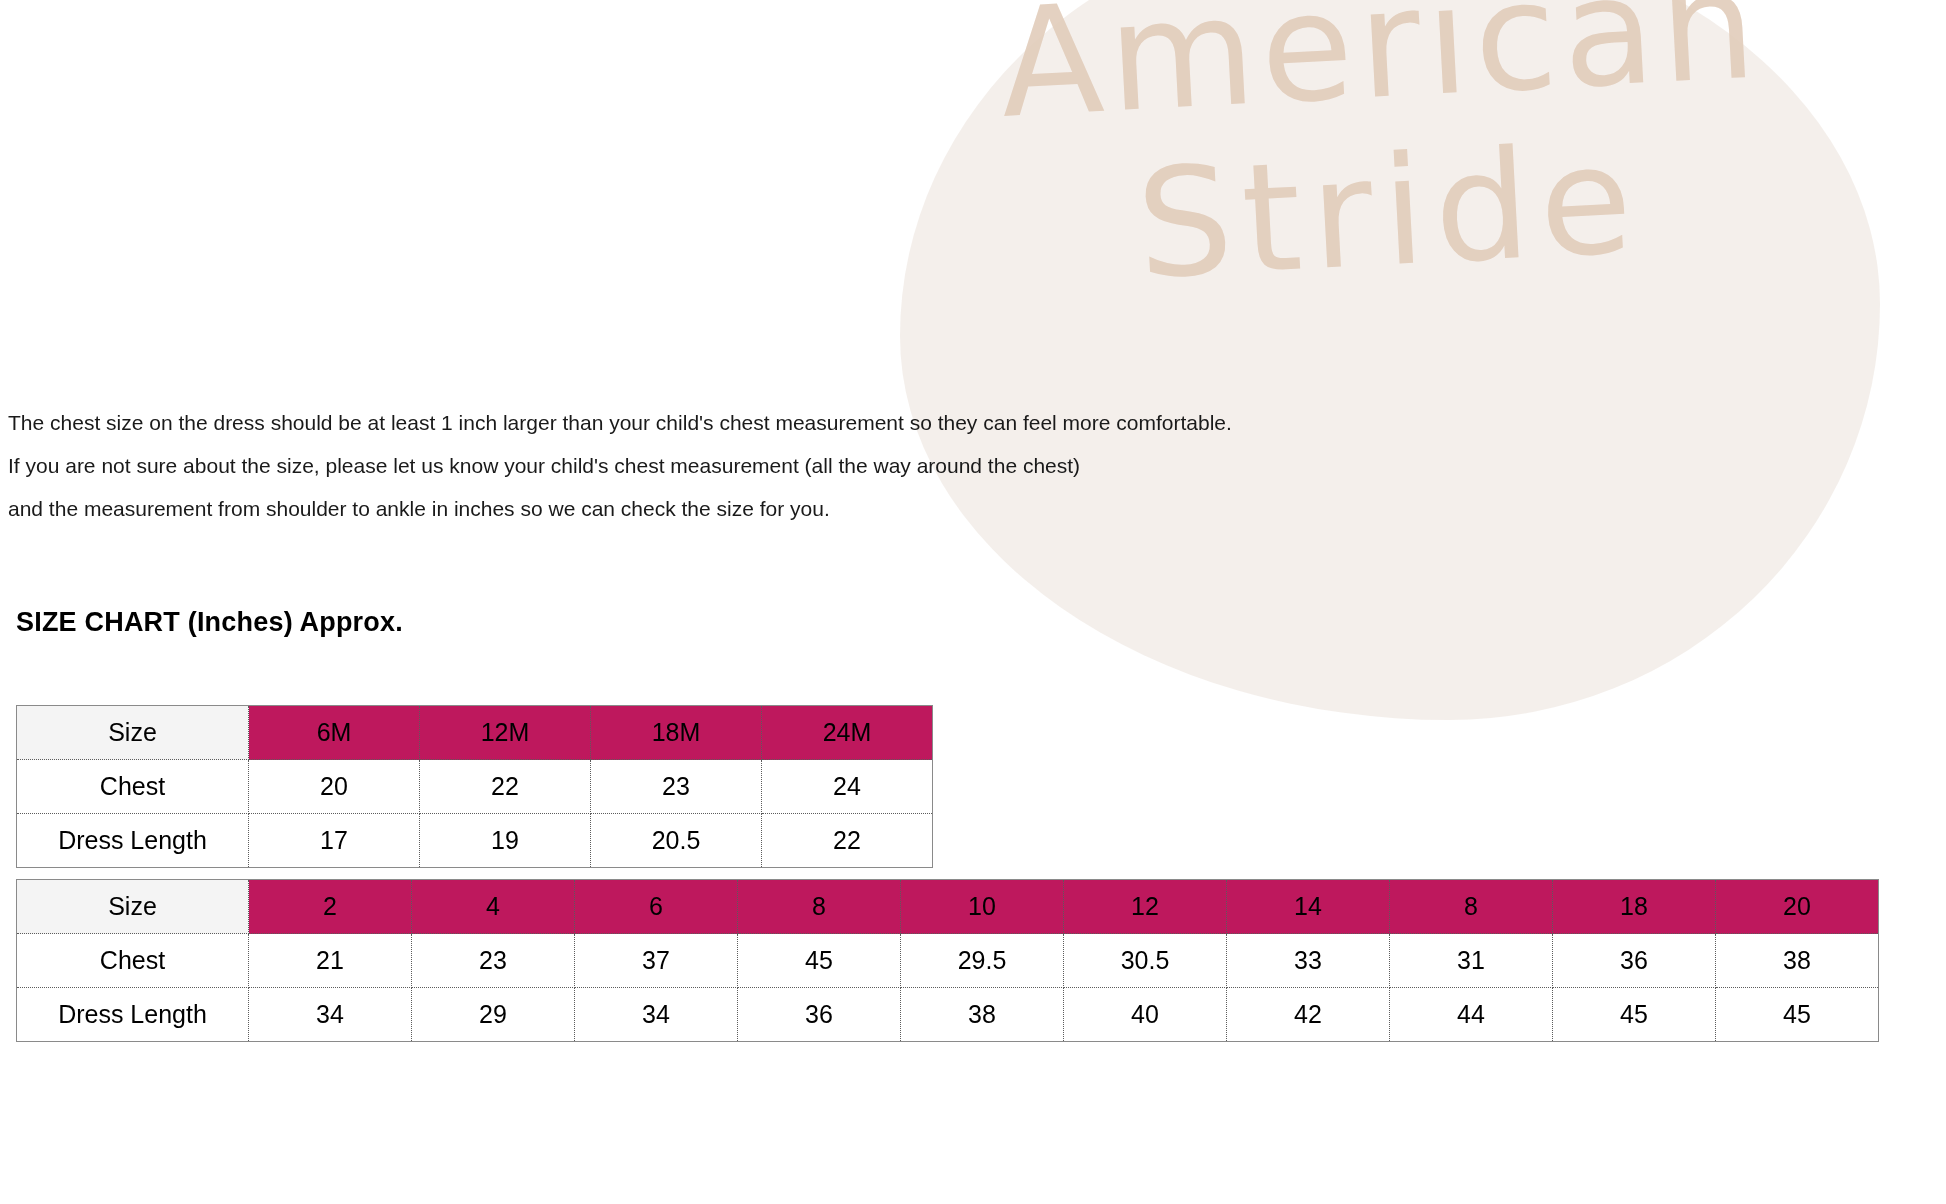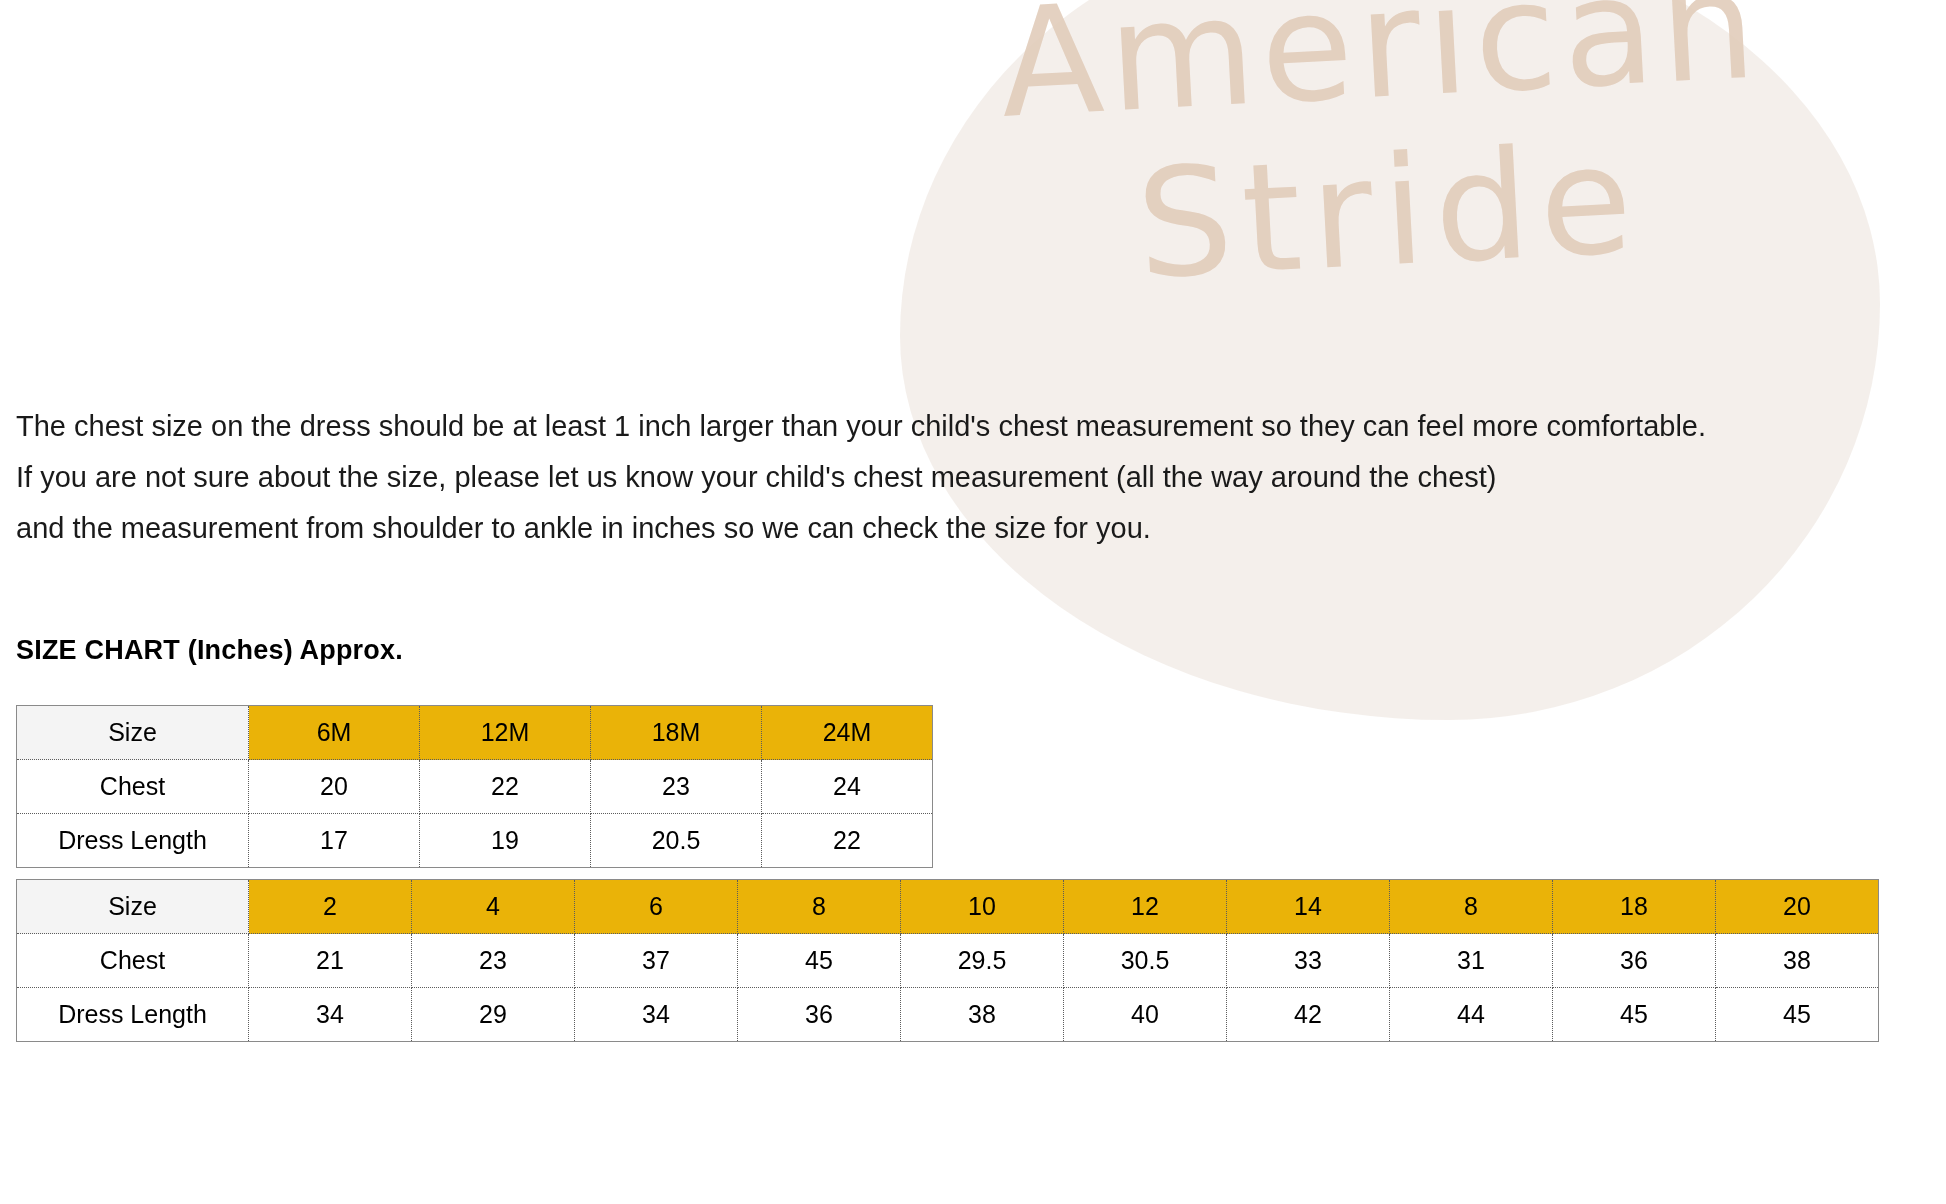--- a/index.html
+++ b/index.html
@@ -57,38 +57,38 @@
 
   
   .content {
     position: relative;
     z-index: 2;
     padding: 0;
   }
 
   .intro {
     position: absolute;
-    left: 16px;
+    left: 8px;
     top: 412px;
     width: 1880px;
     color: #1a1a1a;
-    font-size: 29px;
+    font-size: 21px;
     line-height: 1.0;
   }
   .intro p {
     margin: 0 0 22px 0;
     white-space: nowrap;
   }
   .intro p.line-gap {
   }
 
   .chart-title {
     position: absolute;
     left: 16px;
-    top: 635px;
+    top: 607px;
     font-size: 27px;
     font-weight: bold;
     color: #000;
     letter-spacing: 0.2px;
   }
 
   table.size-table {
     position: absolute;
     border-collapse: collapse;
     table-layout: fixed;
@@ -97,21 +97,21 @@
   }
   table.size-table td {
     border: 1px dotted #5c5c5c;
     text-align: center;
     height: 53px;
     padding: 0 4px;
     background: #ffffff;
     font-weight: 400;
   }
   table.size-table tr.header-row td {
-    background: #eab308;
+    background: #be185d;
   }
   table.size-table td.rowlabel {
     background: #ffffff;
   }
   table.size-table tr.header-row td.rowlabel {
     background: #f4f4f4;
   }
   
   table.size-table {
     border: 1px solid #8a8a8a;

